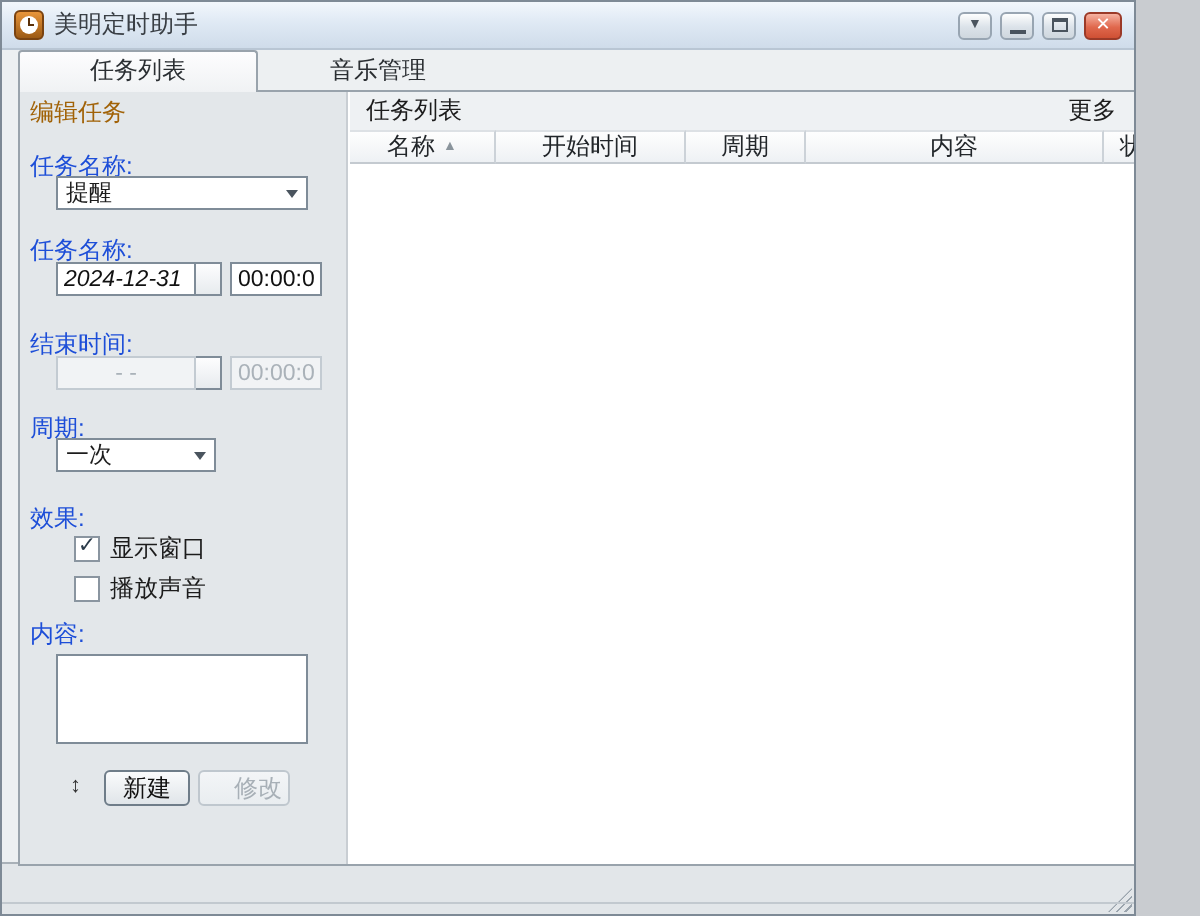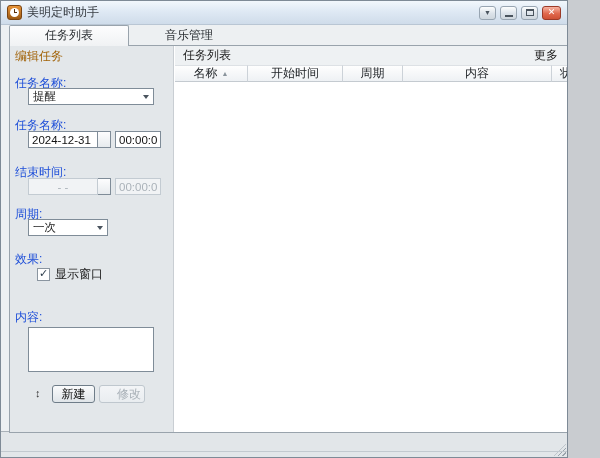--- a/index.html
+++ b/index.html
@@ -137,21 +137,21 @@
       <div class="panel-heading">编辑任务</div>
 
       <div class="fld-label" style="top:29px">任务名称:</div>
       <div class="combo" style="top:42px;width:126px">
         <span class="combo-text">提醒</span>
         <span class="arrow"></span>
       </div>
 
       <div class="fld-label" style="top:71px">任务名称:</div>
       <div class="row" style="top:85px">
-        <input class="txt" style="width: 70px;" readonly="" value="2024-12-31">
+        <input class="txt" style="width: 70px; font-style: italic;" readonly="" value="2024-12-31">
         <div class="picker-btn"></div>
         <input class="txt" style="width: 46px; margin-left: 4px;" readonly="" value="00:00:00">
       </div>
 
       <div class="fld-label" style="top:118px">结束时间:</div>
       <div class="row" style="top:132px">
         <input class="txt" style="width: 70px; text-align: center;" disabled="" value="- -">
         <div class="picker-btn"></div>
         <input class="txt" style="width: 46px; margin-left: 4px;" disabled="" value="00:00:00">
       </div>
@@ -162,20 +162,26 @@
         <span class="arrow"></span>
       </div>
 
       <div class="fld-label" style="top:205px">效果:</div>
       <div class="checkbox-row" style="top:220px">
         <div class="checkbox">
           <span class="mark">✓</span>
         </div>
         <span>显示窗口</span>
       </div>
+      <div class="checkbox-row" style="top:240px">
+        <div class="checkbox">
+          <span class="mark"></span>
+        </div>
+        <span>播放声音</span>
+      </div>
 
       <div class="fld-label" style="top:263px">内容:</div>
       <textarea class="content-box" style=""></textarea>
 
       <span class="updown">↕</span>
       <button class="btn btn-new">新建</button>
       <button class="btn btn-mod" disabled="">修改</button>
     </div>
 
     <div class="list-header">

